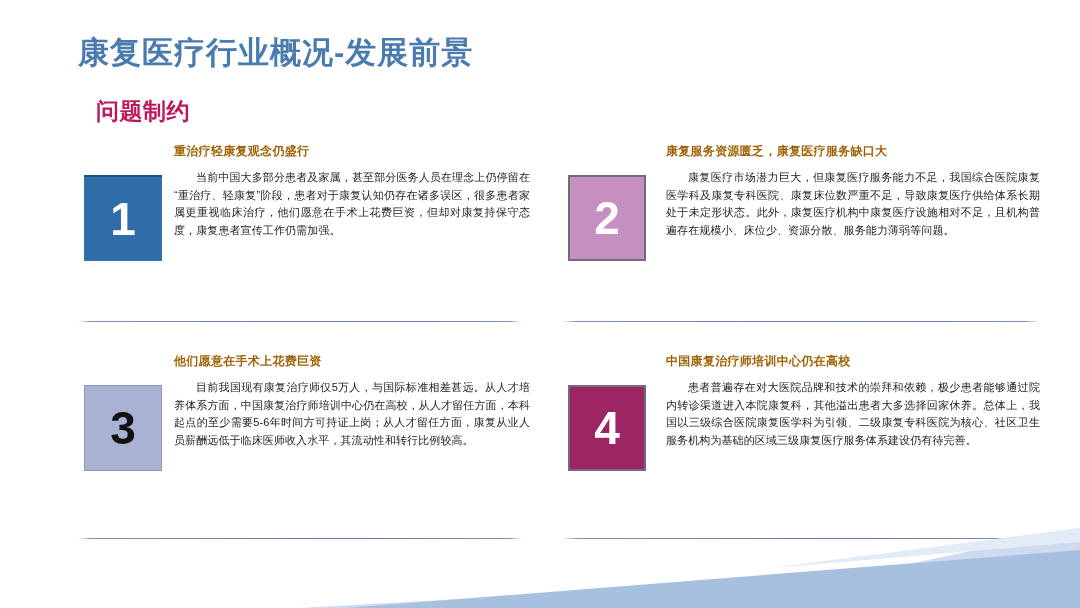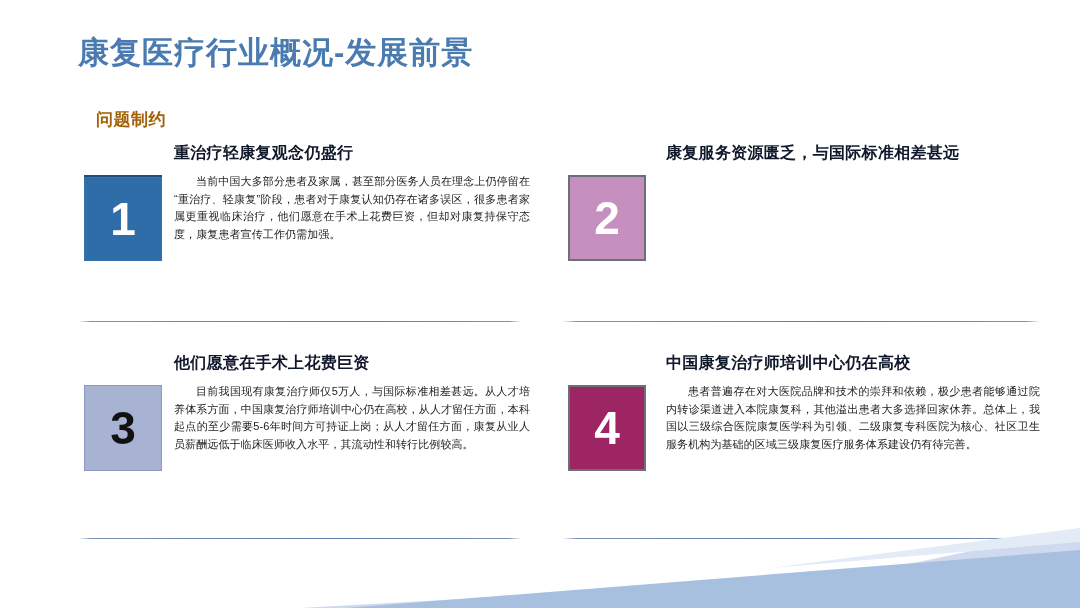--- a/index.html
+++ b/index.html
@@ -35,25 +35,25 @@
     top: 32px;
     font-size: 31px;
     font-weight: bold;
     letter-spacing: 1px;
     color: #4a7bb0;
     white-space: nowrap;
   }
   #section-subtitle {
     position: absolute;
     left: 96px;
-    top: 108px;
-    font-size: 17px;
+    top: 96px;
+    font-size: 23px;
     font-weight: bold;
     letter-spacing: 0.5px;
-    color: #a16207;
+    color: #be185d;
     white-space: nowrap;
   }
 
   
   .card {
     position: absolute;
   }
   .card-left  { left: 78px;  width: 450px; }
   .card-right { left: 562px; width: 478px; }
   .row-top    { top: 143px; }
@@ -97,23 +97,23 @@
   }
 
   .card-body {
     position: absolute;
     top: 0;
   }
   .card-left  .card-body { left: 96px;  width: 356px; }
   .card-right .card-body { left: 104px; width: 374px; }
 
   .card-heading {
-    font-size: 16px;
-    font-weight: bold;
-    color: #0f172a;
+    font-size: 12px;
+    font-weight: bold;
+    color: #a16207;
     letter-spacing: 0.3px;
     margin: 0 0 9px 0;
     white-space: nowrap;
   }
   .card-text {
     font-size: 11px;
     line-height: 17.5px;
     color: #1c1c1c;
     text-align: justify;
     text-indent: 2em;
@@ -156,21 +156,22 @@
     <div class="num-box n1">1</div>
     <div class="card-body">
       <div class="card-heading">重治疗轻康复观念仍盛行</div>
       <div class="card-text">当前中国大多部分患者及家属，甚至部分医务人员在理念上仍停留在“重治疗、轻康复”阶段，患者对于康复认知仍存在诸多误区，很多患者家属更重视临床治疗，他们愿意在手术上花费巨资，但却对康复持保守态度，康复患者宣传工作仍需加强。</div>
     </div>
   </div>
 
   <div class="card card-right row-top">
     <div class="num-box n2">2</div>
     <div class="card-body">
-      <div class="card-heading">康复服务资源匮乏，与国际标准相差甚远</div>
+      <div class="card-heading">康复服务资源匮乏，康复医疗服务缺口大</div>
+      <div class="card-text">康复医疗市场潜力巨大，但康复医疗服务能力不足，我国综合医院康复医学科及康复专科医院、康复床位数严重不足，导致康复医疗供给体系长期处于未定形状态。此外，康复医疗机构中康复医疗设施相对不足，且机构普遍存在规模小、床位少、资源分散、服务能力薄弱等问题。</div>
     </div>
   </div>
 
   <div class="card card-left row-bottom">
     <div class="num-box n3">3</div>
     <div class="card-body">
       <div class="card-heading">他们愿意在手术上花费巨资</div>
       <div class="card-text">目前我国现有康复治疗师仅5万人，与国际标准相差甚远。从人才培养体系方面，中国康复治疗师培训中心仍在高校，从人才留任方面，本科起点的至少需要5-6年时间方可持证上岗；从人才留任方面，康复从业人员薪酬远低于临床医师收入水平，其流动性和转行比例较高。</div>
     </div>
   </div>

